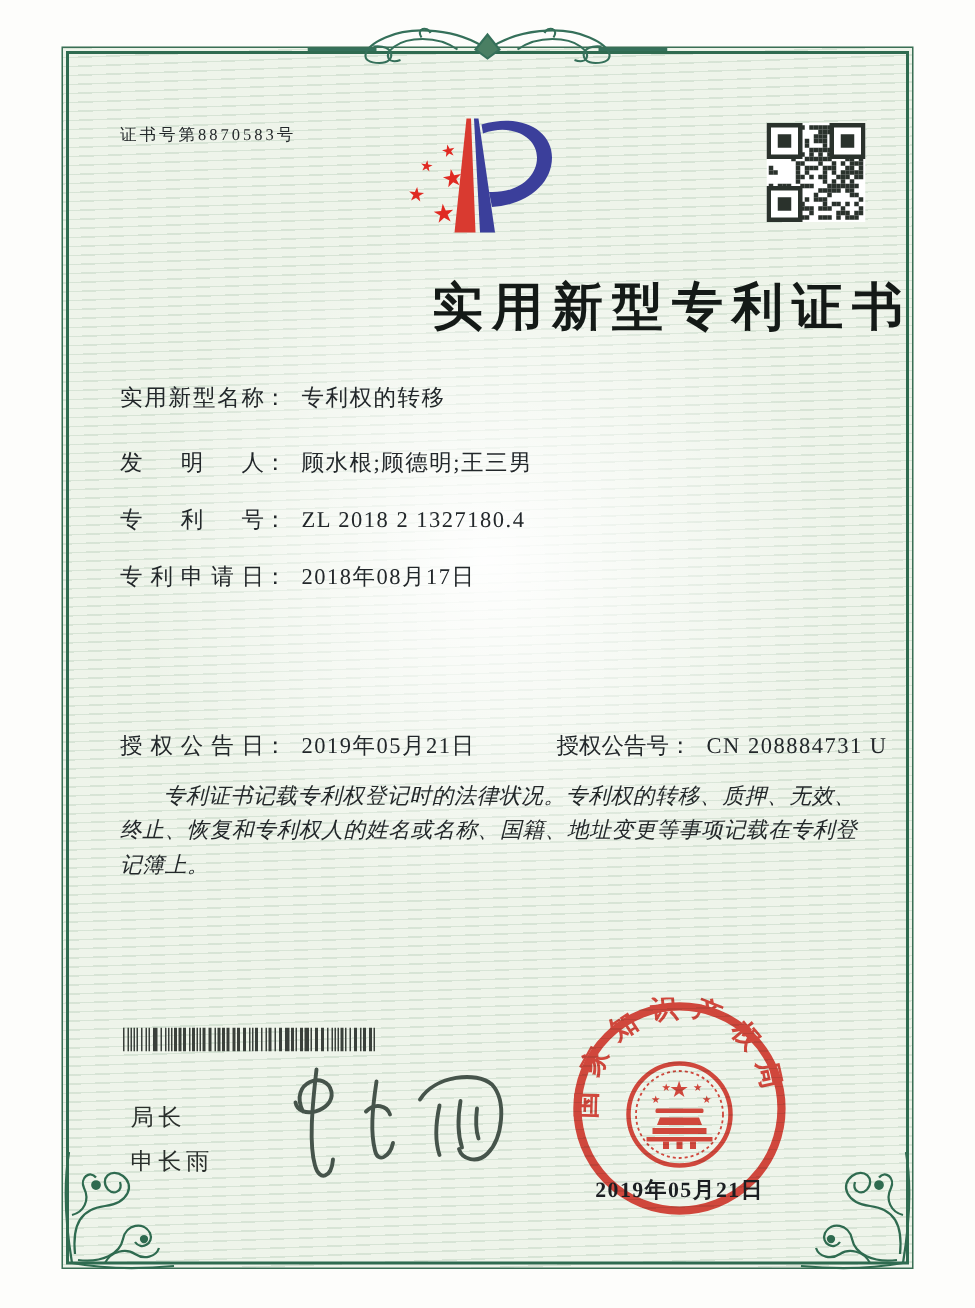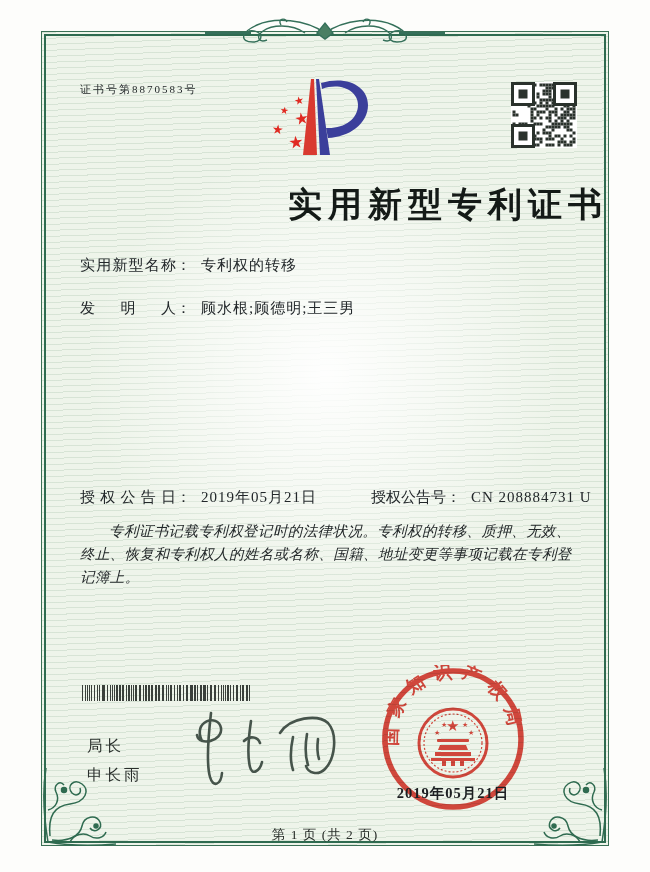--- a/index.html
+++ b/index.html
@@ -264,20 +264,26 @@
   </svg>
 
   <div class="abs title">实用新型专利证书</div>
 
   <div class="abs row" style="top:224px">
     <span class="flabel">实用新型名称</span><span class="colon">：</span><span class="fvalue">专利权的转移</span>
   </div>
   <div class="abs row" style="top:267px">
     <span class="flabel">发明人</span><span class="colon">：</span><span class="fvalue">顾水根;顾德明;王三男</span>
   </div>
+  <div class="abs row" style="top:305px">
+    <span class="flabel">专利号</span><span class="colon">：</span><span class="fvalue">ZL 2018 2 1327180.4</span>
+  </div>
+  <div class="abs row" style="top:343px">
+    <span class="flabel">专利申请日</span><span class="colon">：</span><span class="fvalue">2018年08月17日</span>
+  </div>
 
   <div class="abs row" style="top:456px">
     <span class="flabel">授权公告日</span><span class="colon">：</span><span class="fvalue">2019年05月21日</span><span class="grant-gap"></span><span>授权公告号</span><span class="colon">：</span><span class="fvalue">CN 208884731 U</span>
   </div>
 
   <div class="abs paras">
     <p>专利证书记载专利权登记时的法律状况。专利权的转移、质押、无效、终止、恢复和专利权人的姓名或名称、国籍、地址变更等事项记载在专利登记簿上。</p>
   </div>
 
   <svg class="abs barcode" id="barcode-svg" width="172" height="16" viewBox="0 0 172 16">
@@ -383,15 +389,14 @@
         <rect x="52" y="93" width="44" height="3"></rect>
         <rect x="63" y="96" width="4" height="5"></rect>
         <rect x="72" y="96" width="4" height="5"></rect>
         <rect x="81" y="96" width="4" height="5"></rect>
       </g>
     </g>
   </svg>
 
   <div class="abs seal-date">2019年05月21日</div>
 
-  <div class="abs footer">第 1 页 (共 2 页)</div>
 
 </div>
 
 </body></html>

